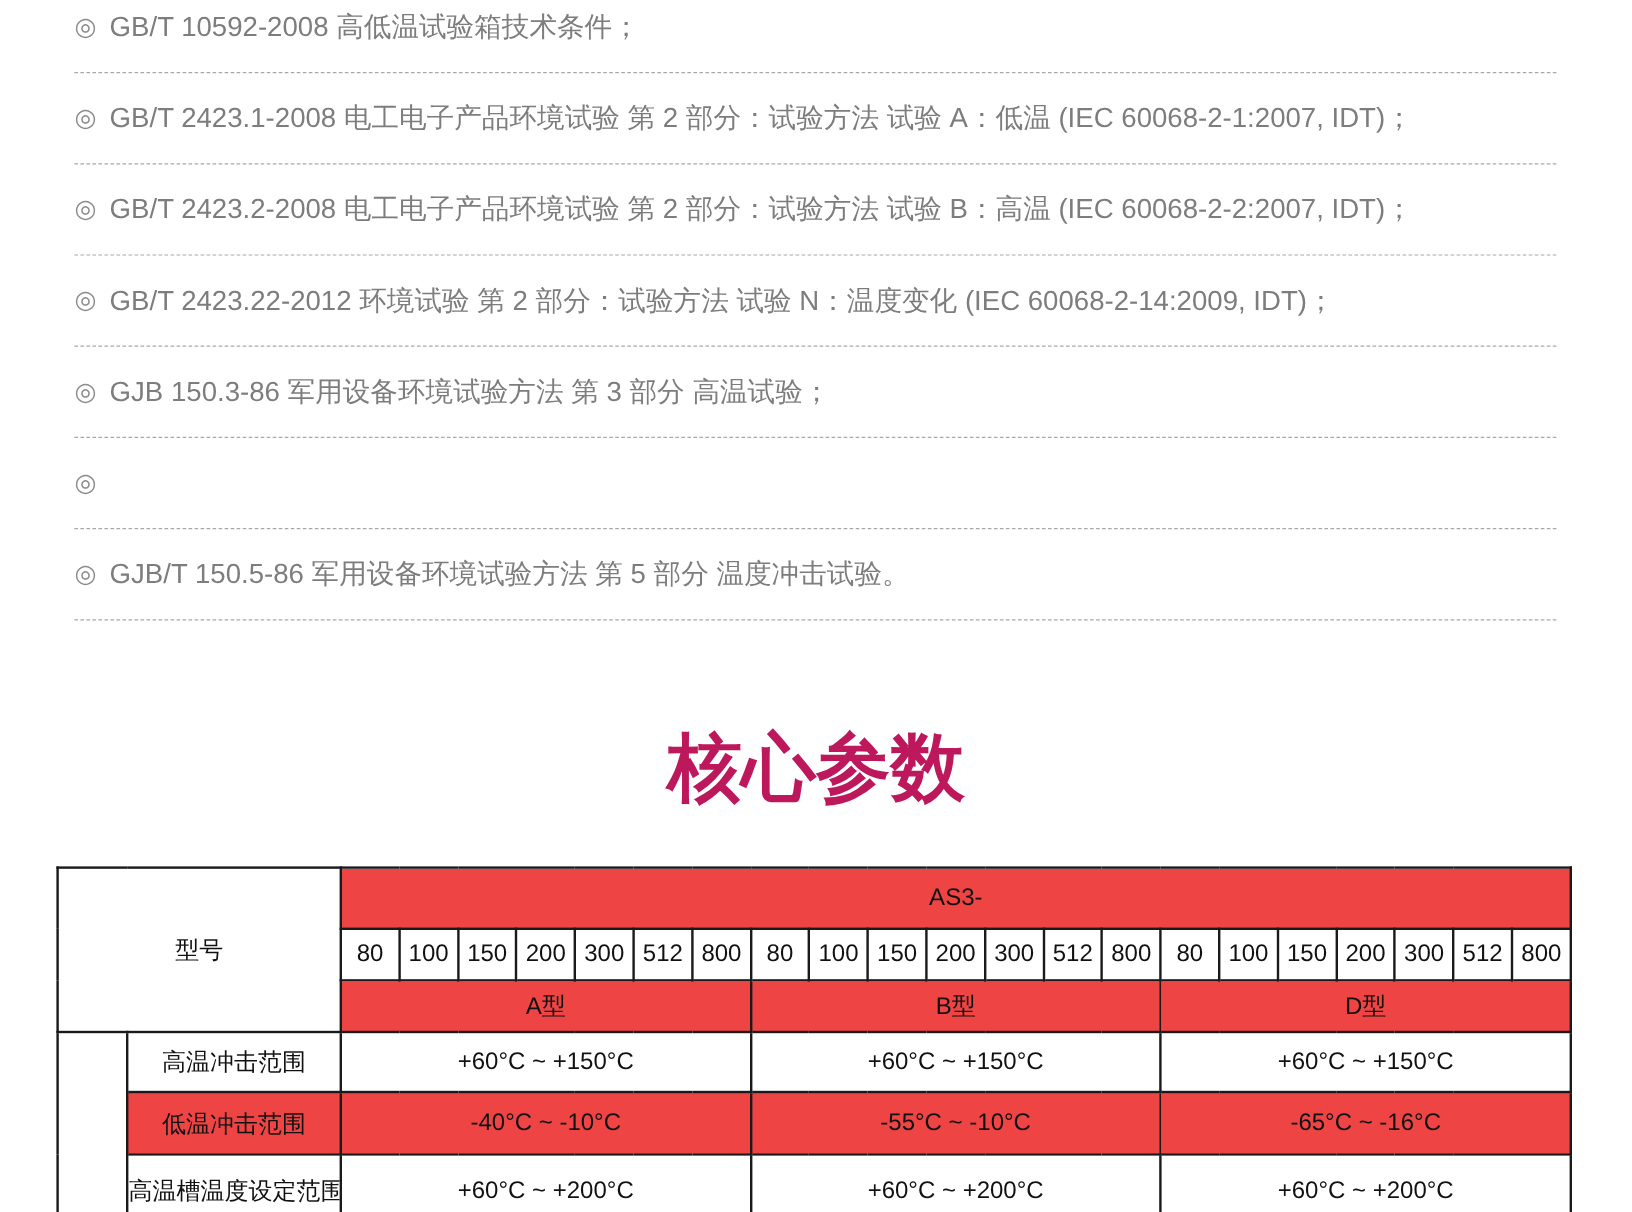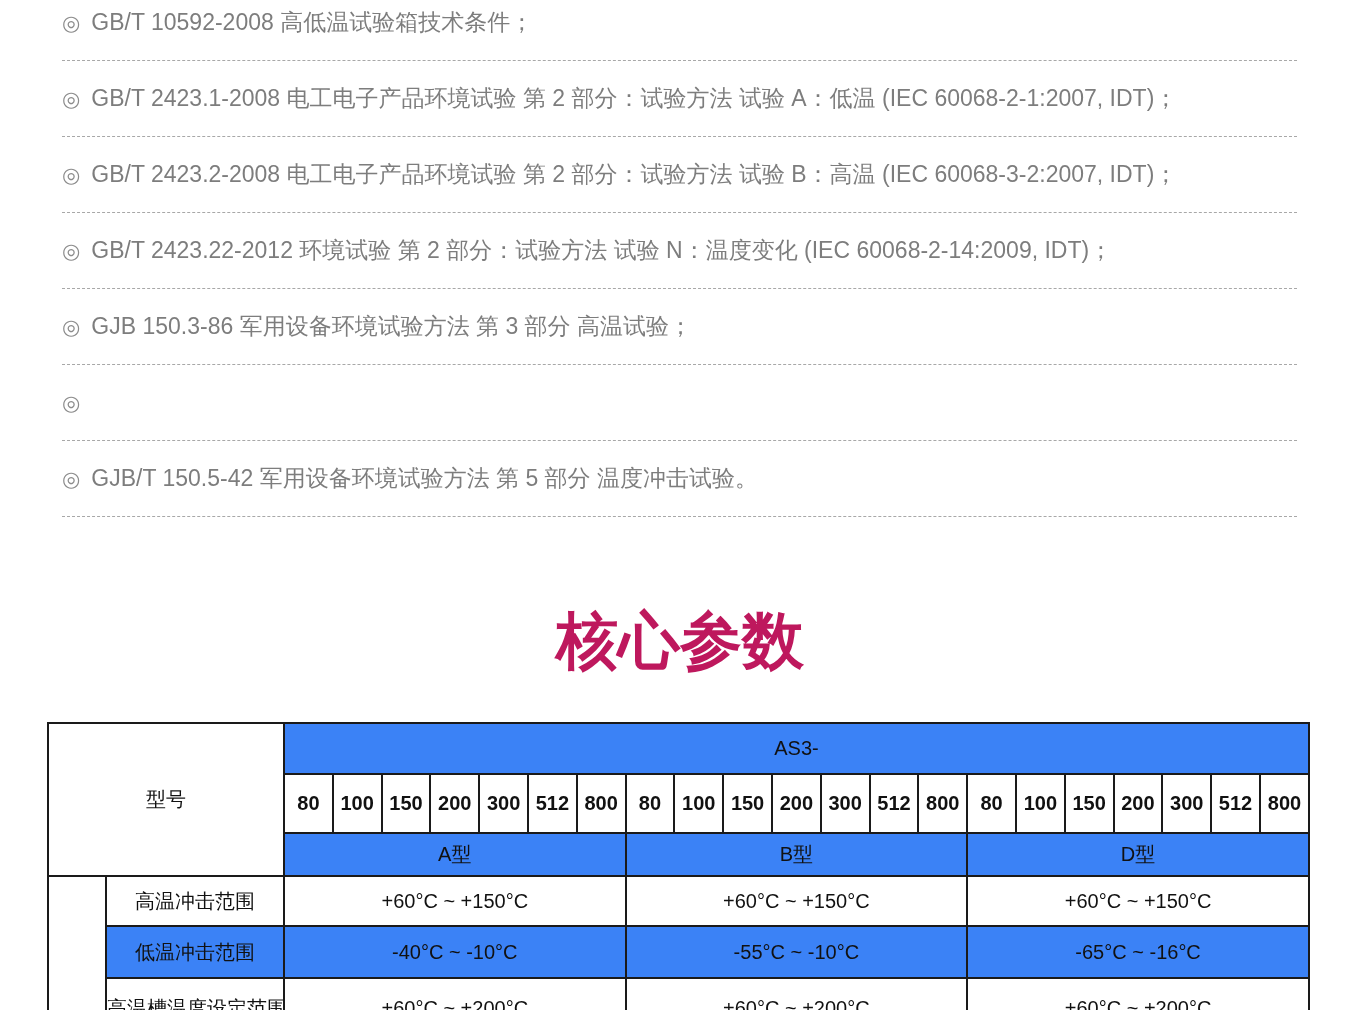--- a/index.html
+++ b/index.html
@@ -56,58 +56,58 @@
     color: #111111;
   }
   table.params td {
     border: 2px solid #1a1a1a;
     text-align: center;
     vertical-align: middle;
     padding: 0;
     overflow: hidden;
     white-space: nowrap;
   }
-  td.g { background: #3b82f6; }
+  td.g { background: #ef4444; }
   tr.r1 { height: 51px; }
-  tr.r2 { height: 59px; font-weight: bold; }
+  tr.r2 { height: 43px; }
   tr.r3 { height: 43px; }
   tr.r4 { height: 50px; }
   tr.r5 { height: 52px; }
   tr.r6 { height: 60px; }
 </style>
 </head>
 <body>
 
 <div class="standards">
   <div class="std-item">
     <span class="bullet">◎</span>
     <span>GB/T 10592-2008 高低温试验箱技术条件；</span>
   </div>
   <div class="std-item">
     <span class="bullet">◎</span>
     <span>GB/T 2423.1-2008 电工电子产品环境试验 第 2 部分：试验方法 试验 A：低温 (IEC 60068-2-1:2007, IDT)；</span>
   </div>
   <div class="std-item">
     <span class="bullet">◎</span>
-    <span>GB/T 2423.2-2008 电工电子产品环境试验 第 2 部分：试验方法 试验 B：高温 (IEC 60068-3-2:2007, IDT)；</span>
+    <span>GB/T 2423.2-2008 电工电子产品环境试验 第 2 部分：试验方法 试验 B：高温 (IEC 60068-2-2:2007, IDT)；</span>
   </div>
   <div class="std-item">
     <span class="bullet">◎</span>
     <span>GB/T 2423.22-2012 环境试验 第 2 部分：试验方法 试验 N：温度变化 (IEC 60068-2-14:2009, IDT)；</span>
   </div>
   <div class="std-item">
     <span class="bullet">◎</span>
     <span>GJB 150.3-86 军用设备环境试验方法 第 3 部分 高温试验；</span>
   </div>
   <div class="std-item">
     <span class="bullet">◎</span>
   </div>
   <div class="std-item">
     <span class="bullet">◎</span>
-    <span>GJB/T 150.5-42 军用设备环境试验方法 第 5 部分 温度冲击试验。</span>
+    <span>GJB/T 150.5-86 军用设备环境试验方法 第 5 部分 温度冲击试验。</span>
   </div>
 </div>
 
 <div class="section-title">核心参数</div>
 
 <div class="params-wrap">
   <table class="params">
     <colgroup>
       <col style="width:58px">
       <col style="width:178px">

